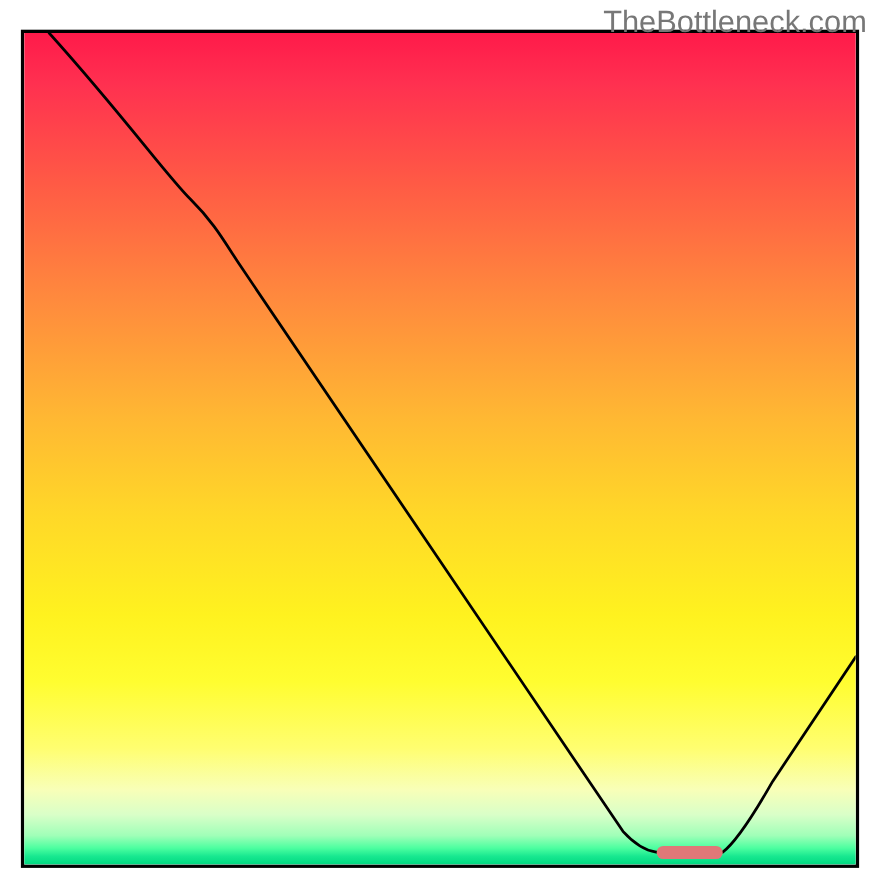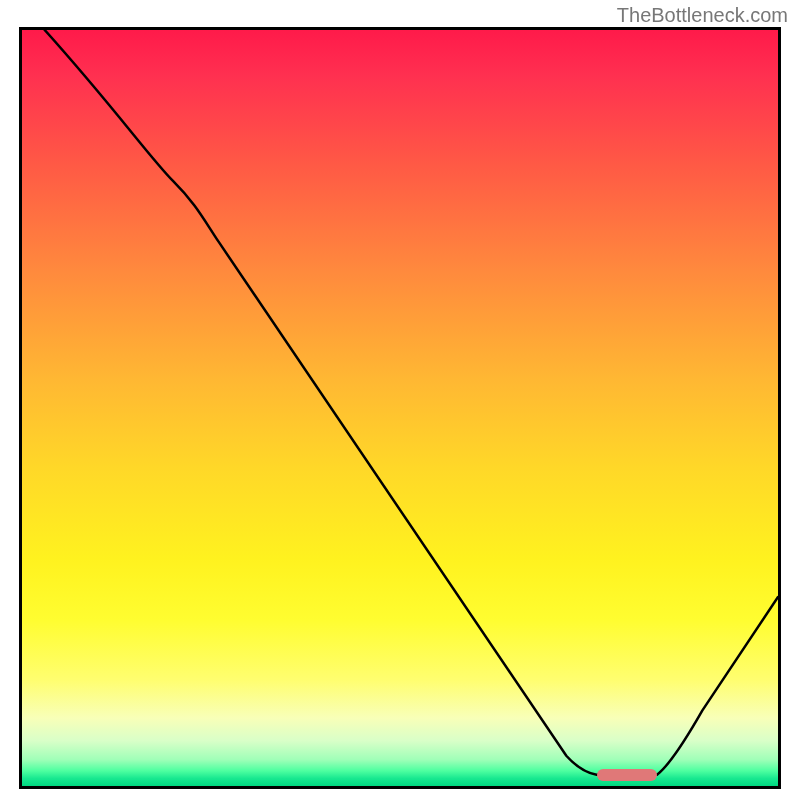--- a/index.html
+++ b/index.html
@@ -8,21 +8,21 @@
     height: 800px;
     background: #ffffff;
     font-family: Arial, sans-serif;
     position: relative;
     overflow: hidden;
   }
   .watermark {
     position: absolute;
     top: 4px;
     right: 12px;
-    font-size: 20px;
+    font-size: 28px;
     color: #777777;
     font-weight: 500;
     z-index: 10;
   }
   .chart-frame {
     position: absolute;
     left: 19px;
     top: 27px;
     width: 762px;
     height: 762px;

